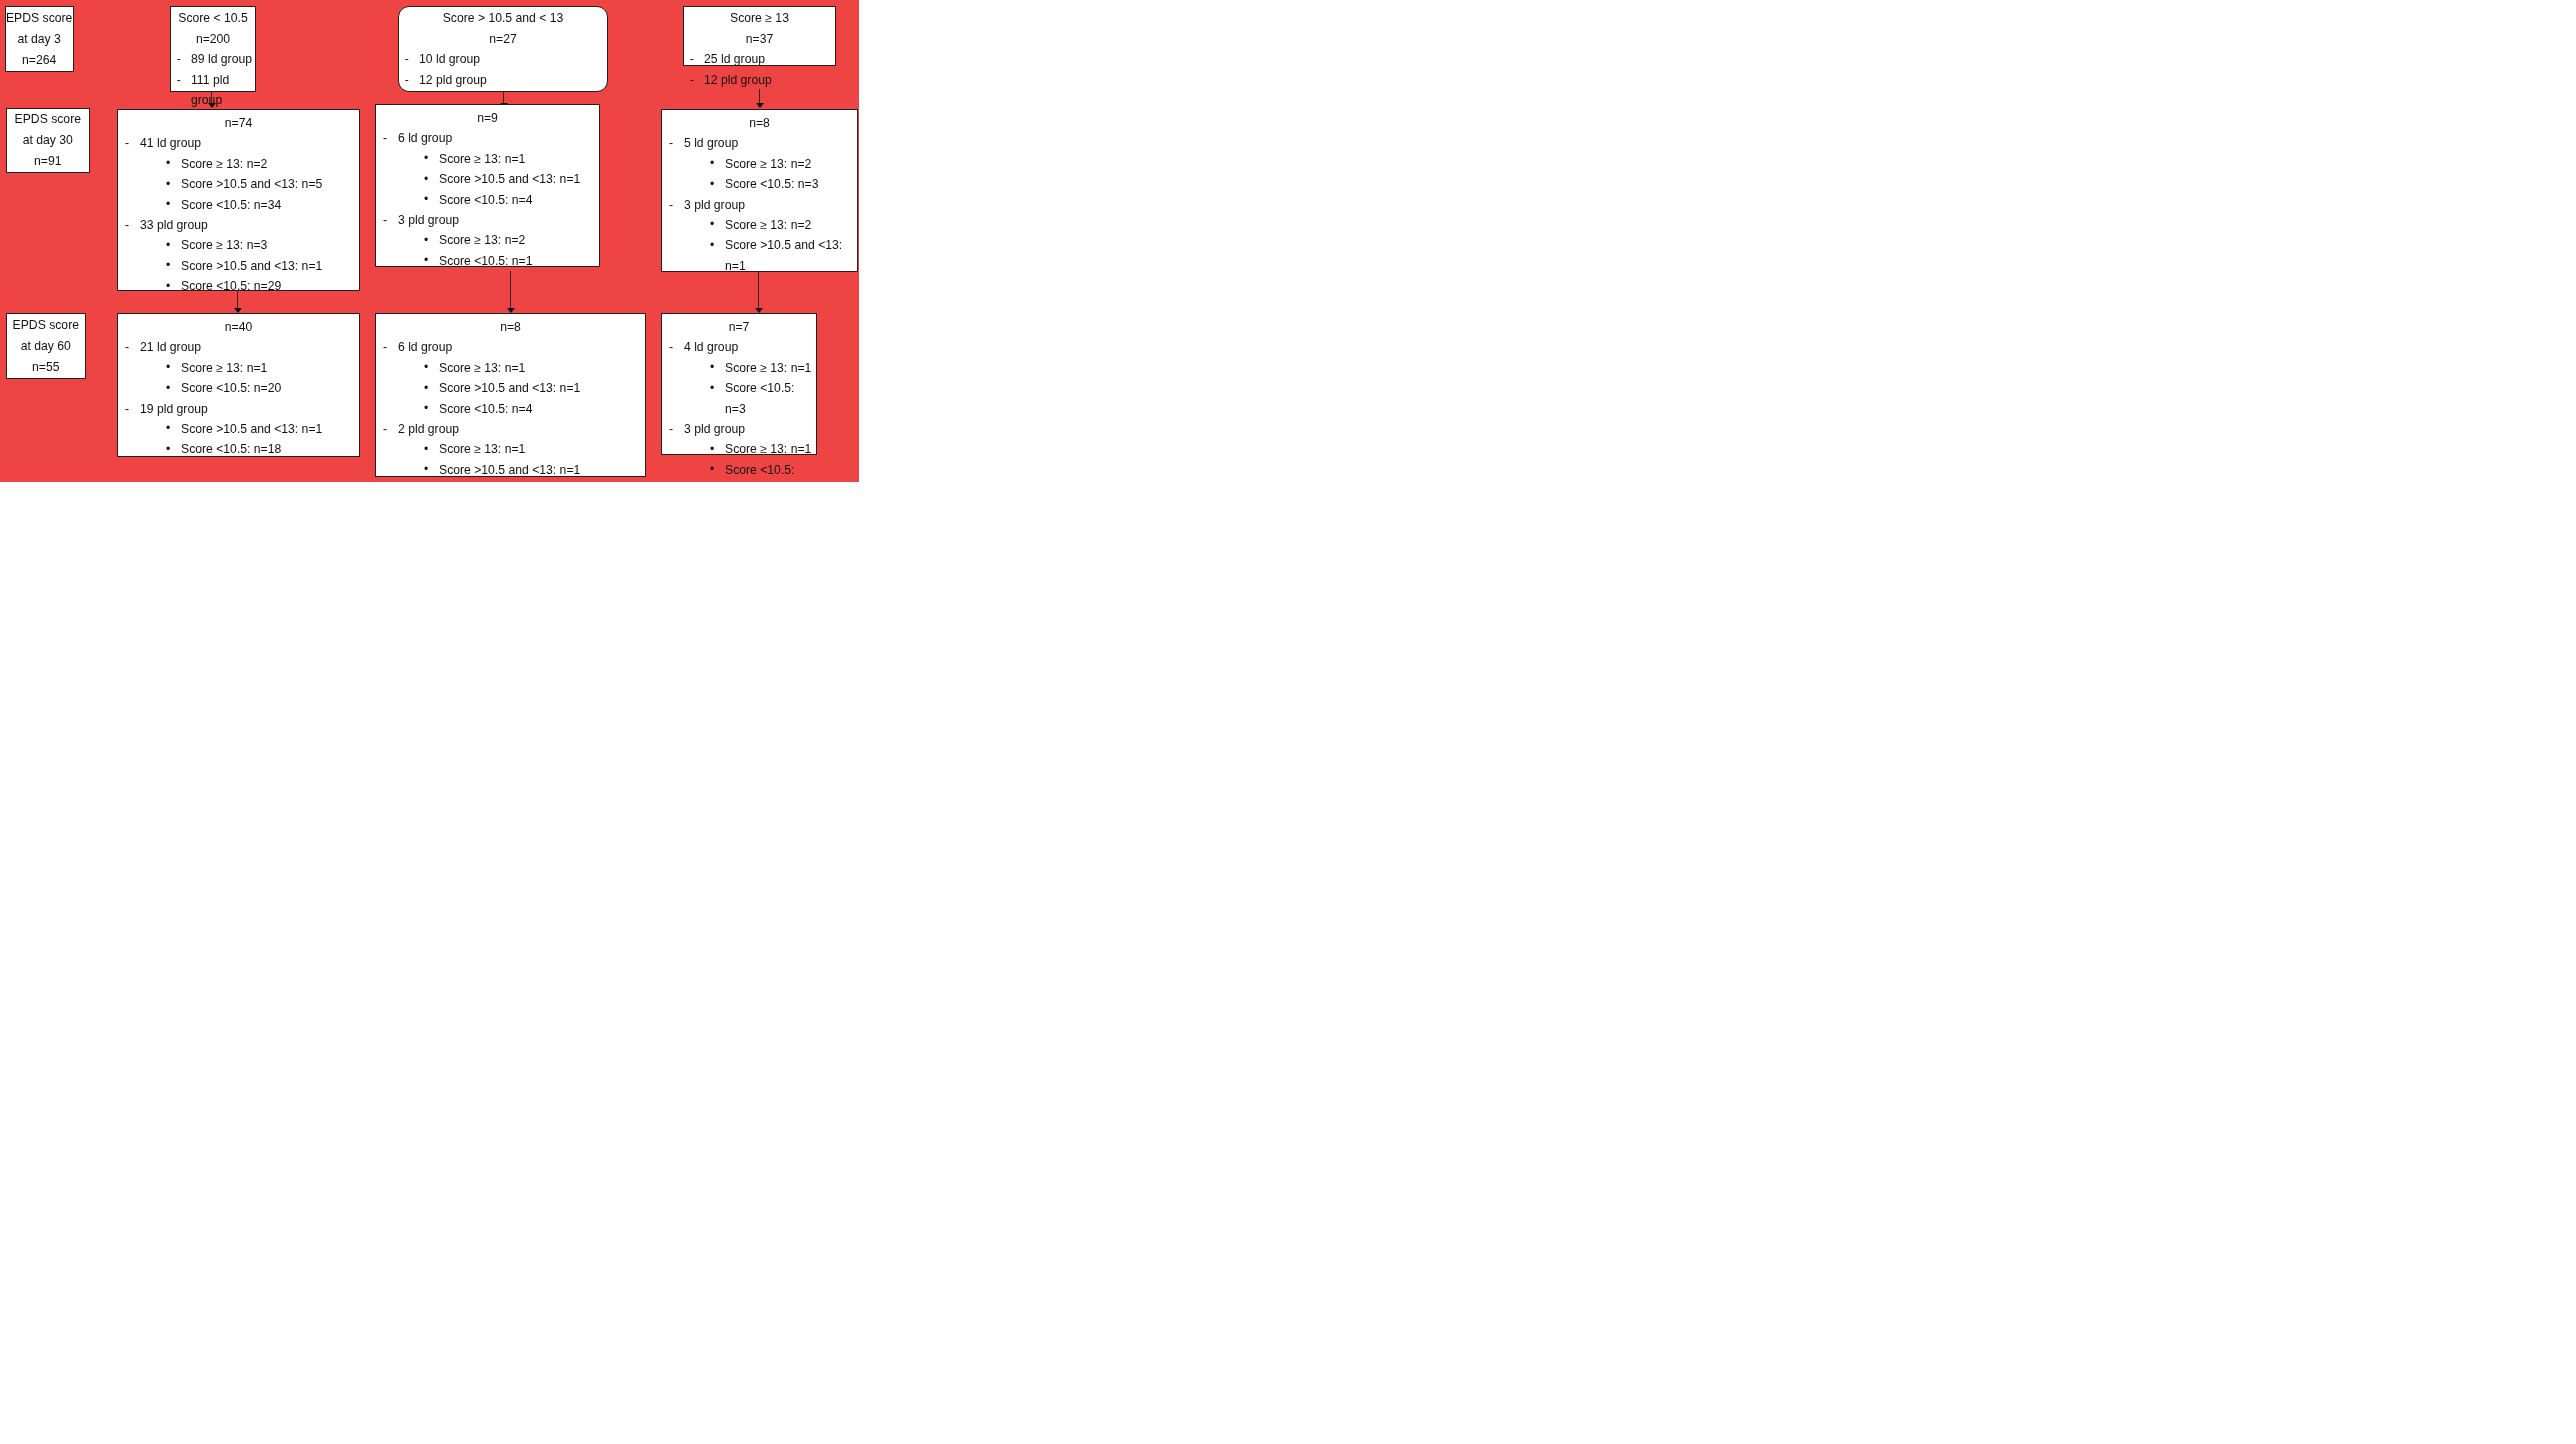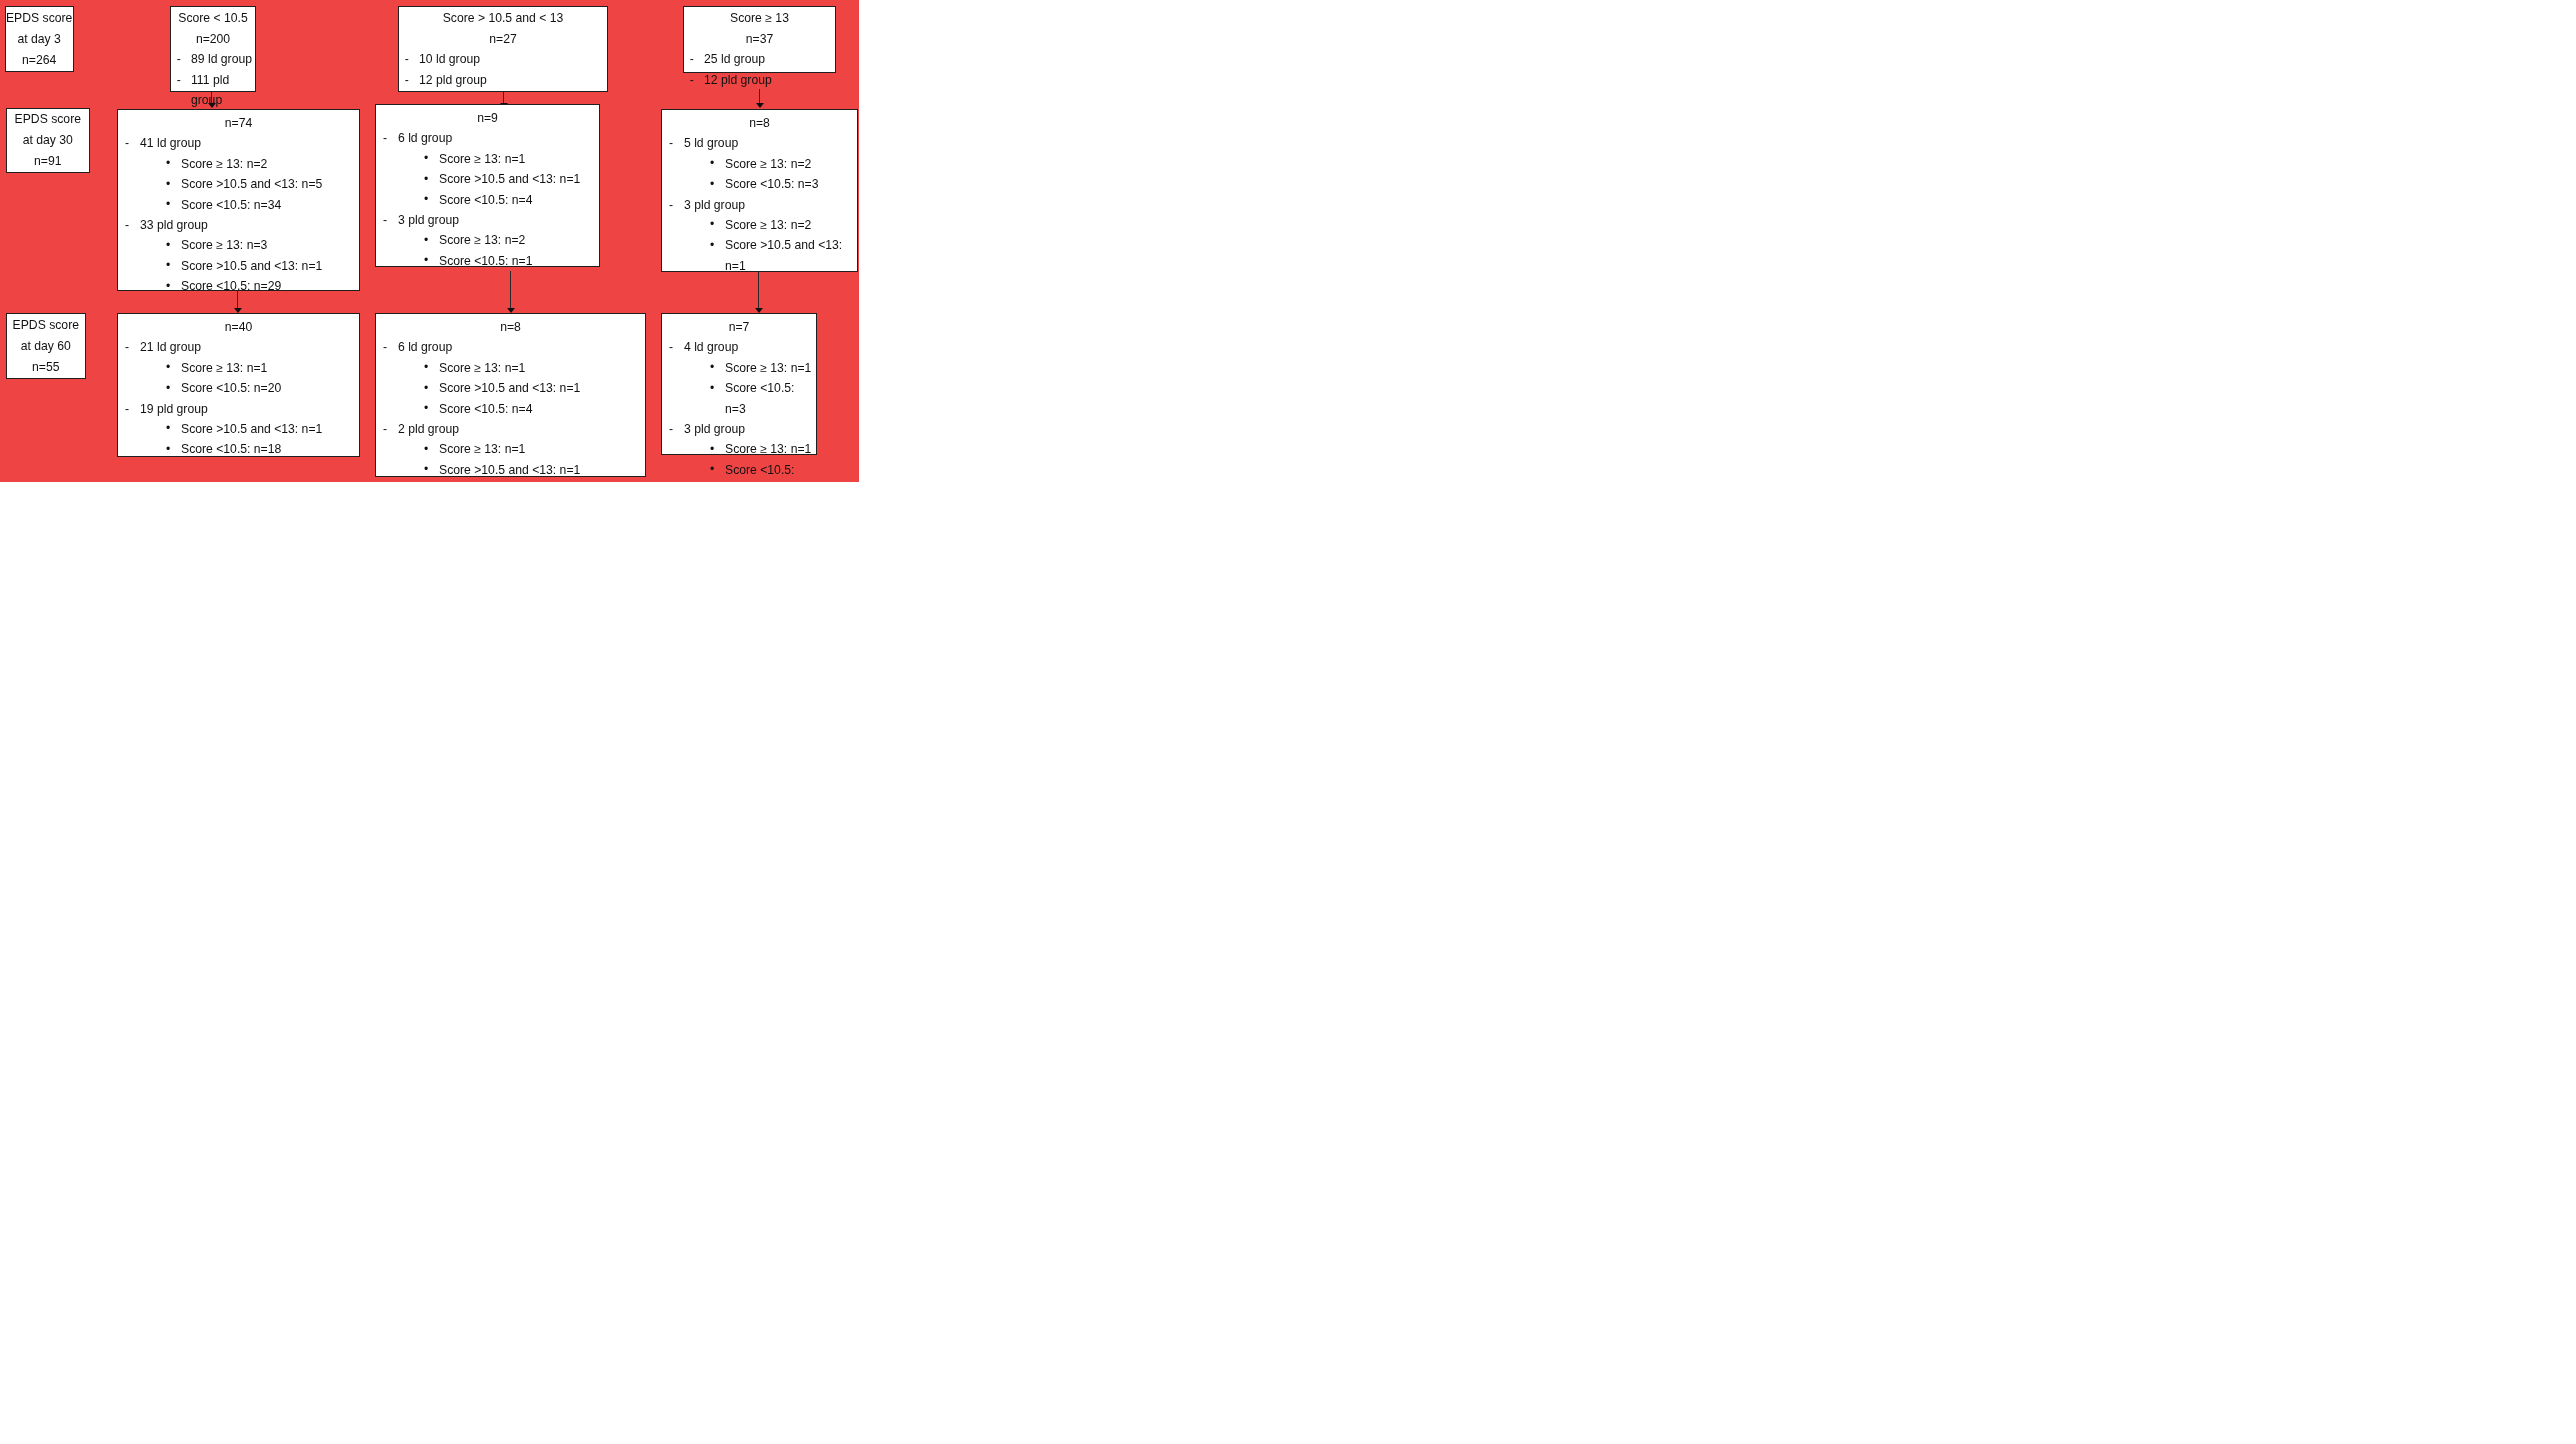--- a/index.html
+++ b/index.html
@@ -53,28 +53,28 @@
     <div>n=264</div>
   </div>
 
   <div class="box topbox" style="left:170px;top:5.8px;width:86px;height:86px;">
     <div class="hline">Score &lt; 10.5</div>
     <div class="hline">n=200</div>
     <div class="dline"><span class="mark">-</span><span>89 ld group</span></div>
     <div class="dline"><span class="mark">-</span><span>111 pld group</span></div>
   </div>
 
-  <div class="box topbox" style="left:398px;top:5.8px;width:210px;height:86px;">
+  <div class="box topbox" style="left:398px;top:5.8px;width:210px;height:86px;border-radius:11px;">
     <div class="hline">Score &gt; 10.5 and &lt; 13</div>
     <div class="hline">n=27</div>
     <div class="dline"><span class="mark">-</span><span>10 ld group</span></div>
     <div class="dline"><span class="mark">-</span><span>12 pld group</span></div>
   </div>
 
-  <div class="box topbox" style="left:683px;top:5.8px;width:153px;height:67px;">
+  <div class="box topbox" style="left:683px;top:5.8px;width:153px;height:60px;">
     <div class="hline">Score ≥ 13</div>
     <div class="hline">n=37</div>
     <div class="dline"><span class="mark">-</span><span>25 ld group</span></div>
     <div class="dline"><span class="mark">-</span><span>12 pld group</span></div>
   </div>
 
   <div class="aline" style="left:211px;top:91px;height:12.2px;"></div>
   <div class="ahead" style="left:208px;top:103px;"></div>
   <div class="aline" style="left:503px;top:91px;height:12.2px;"></div>
   <div class="ahead" style="left:500px;top:103px;"></div>

